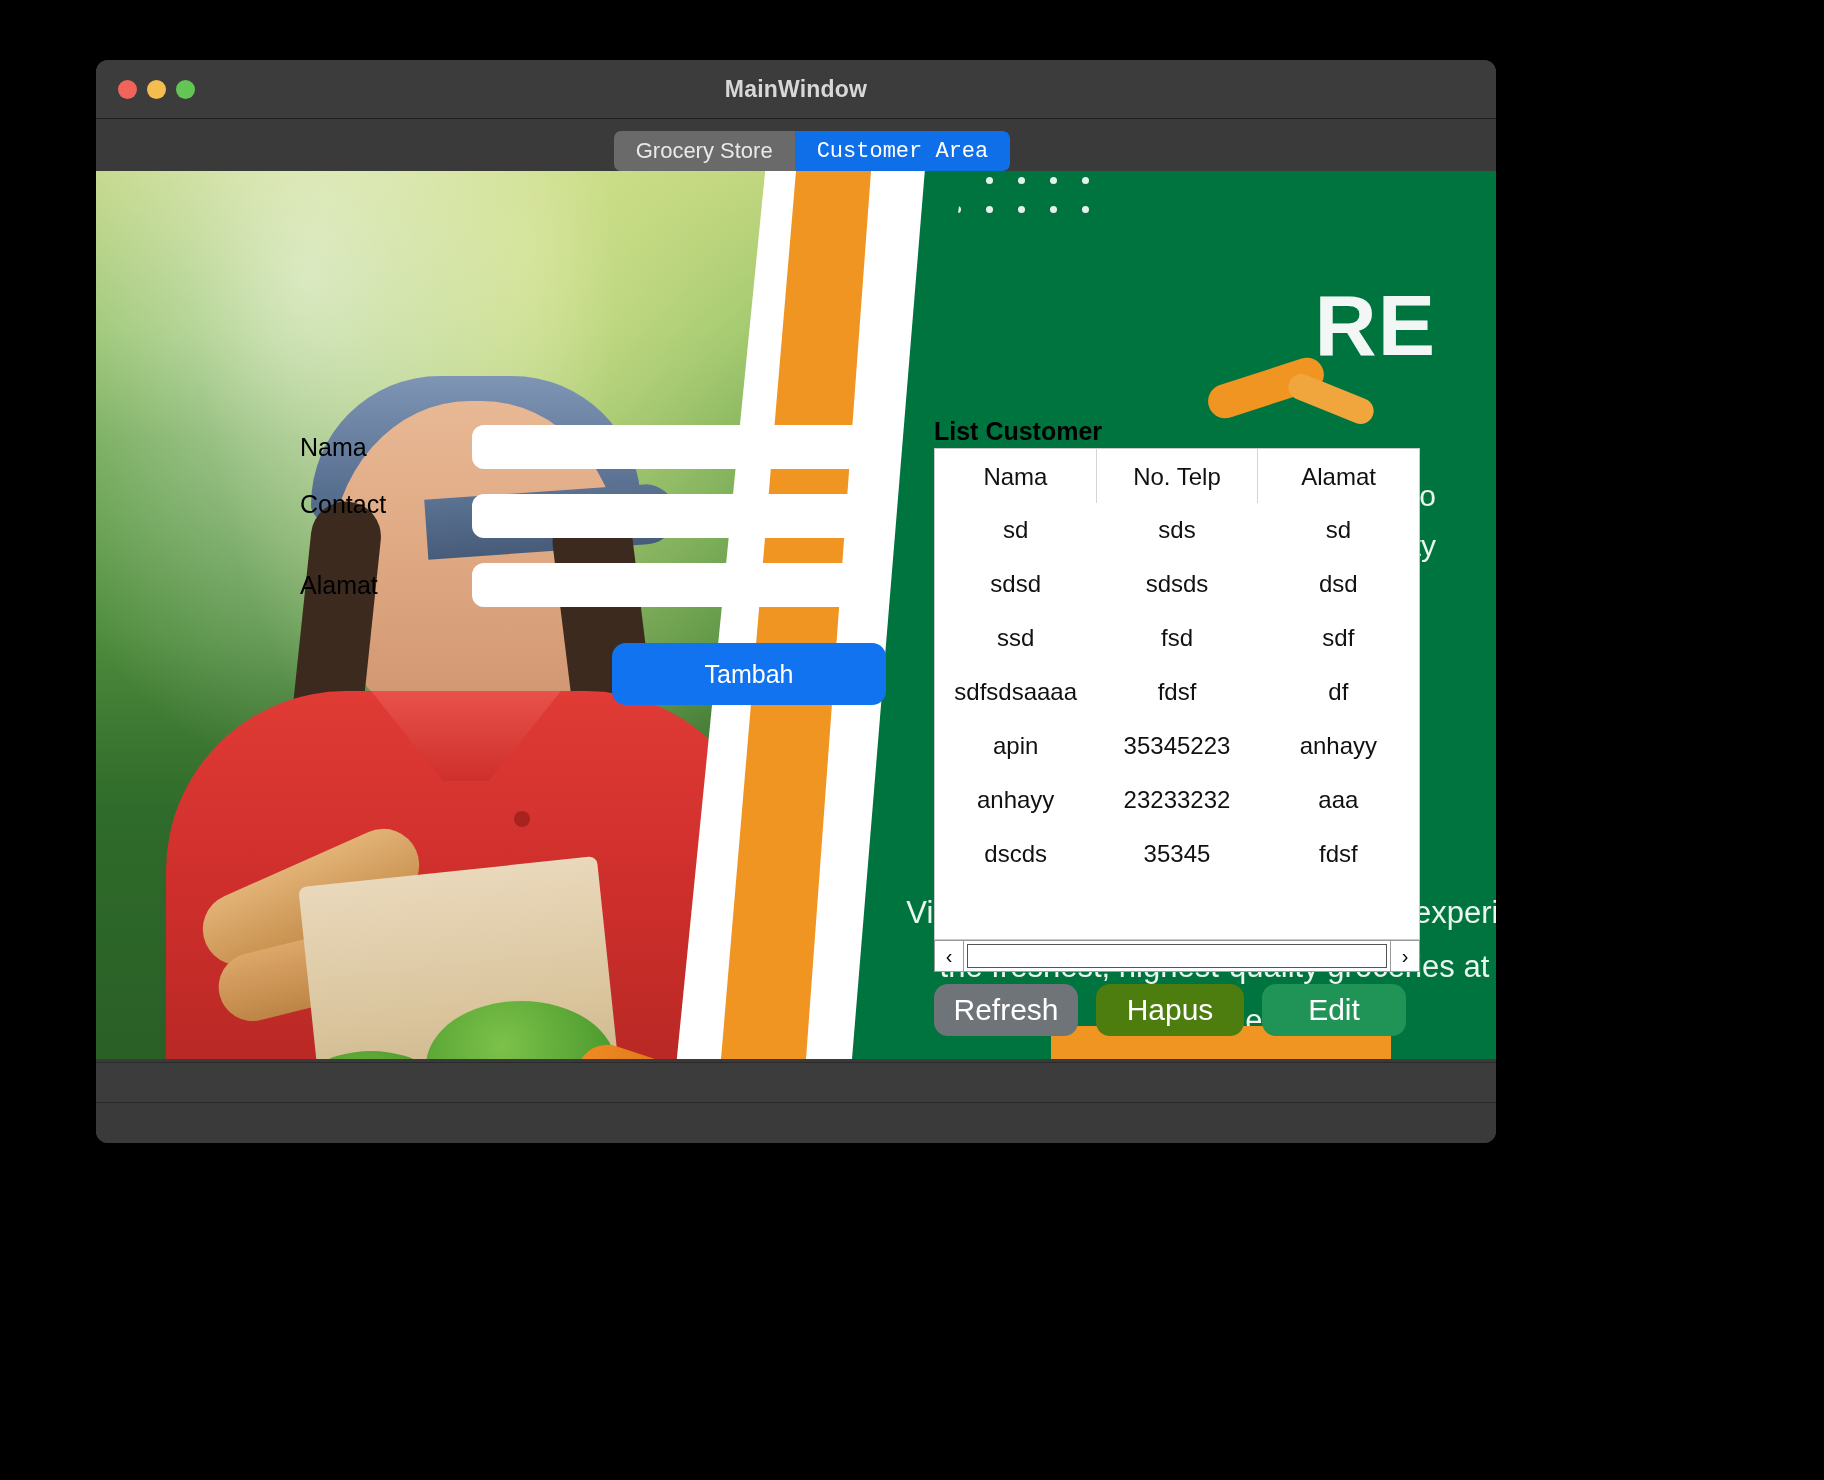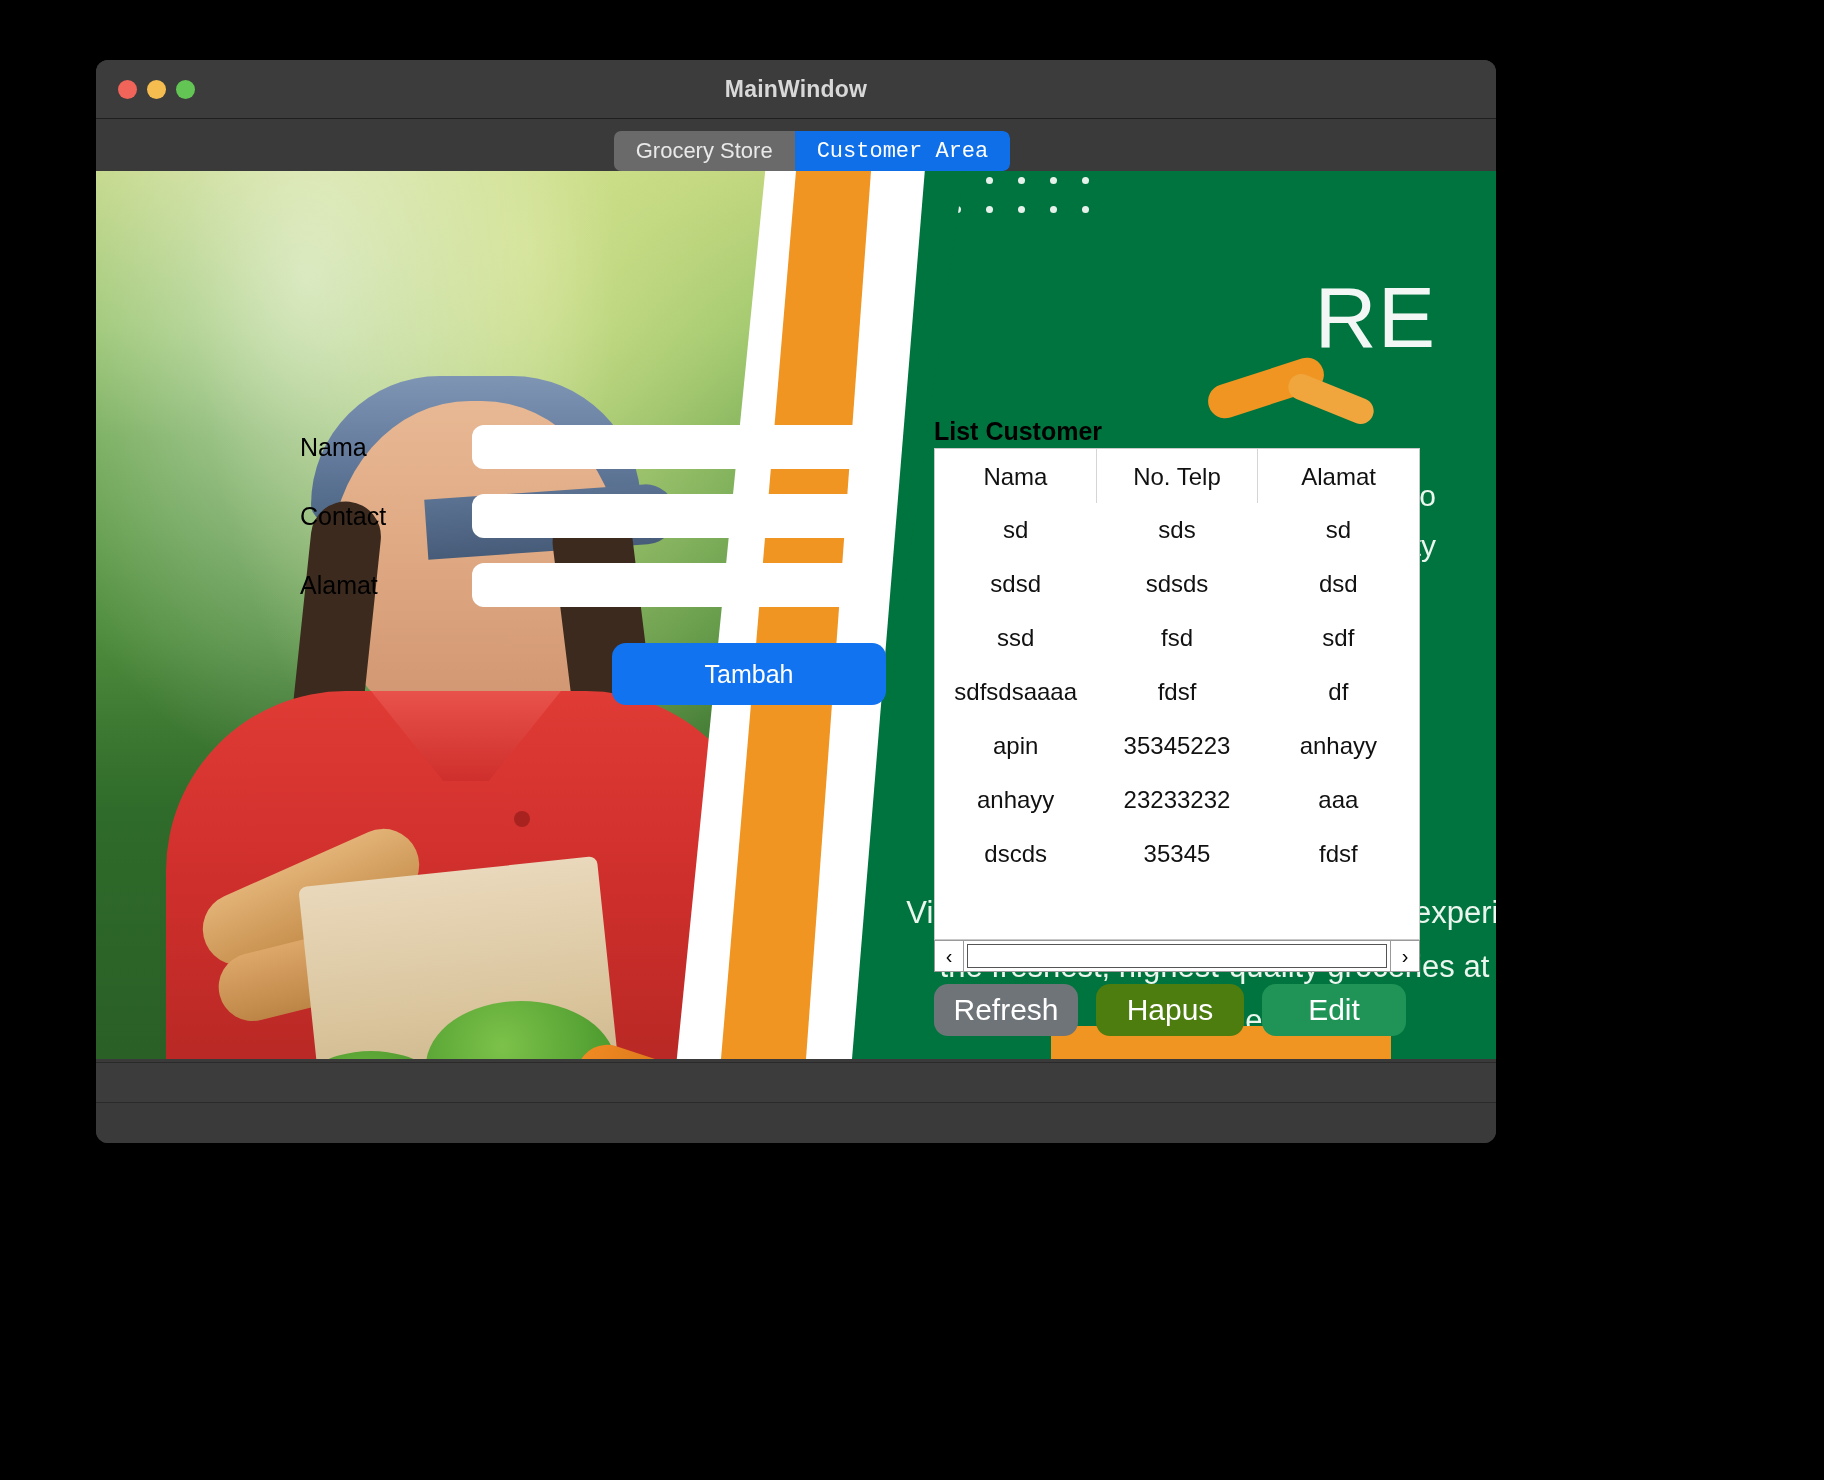--- a/index.html
+++ b/index.html
@@ -107,21 +107,21 @@
     clip-path:polygon(84% 0,96% 0,70% 100%,58% 100%);
   }
   
   .greenpanel{
     position:absolute;left:700px;top:0;right:0;height:100%;background:#00743e;
     clip-path:polygon(24% 0,100% 0,100% 100%,6% 100%);
   }
 
   
   .bigtitle{
-    position:absolute;right:60px;top:97px;font-size:86px;font-weight:normal;color:#fff;
+    position:absolute;right:60px;top:105px;font-size:86px;font-weight:bold;color:#fff;
     letter-spacing:1px;opacity:.95;
   }
   .carrot-deco{position:absolute;right:170px;top:200px;width:120px;height:34px;background:#f09422;border-radius:20px;transform:rotate(-18deg);}
   .carrot-deco2{position:absolute;right:120px;top:215px;width:90px;height:26px;background:#f0a63d;border-radius:16px;transform:rotate(22deg);}
   .body1{position:absolute;right:60px;top:300px;width:460px;color:#eaf6ee;font-size:30px;line-height:50px;text-align:right;}
   .bullets{position:absolute;left:170px;top:600px;width:540px;color:#eaf6ee;font-size:30px;line-height:52px;}
   .closing{
     position:absolute;left:110px;top:715px;width:660px;color:#eaf6ee;font-size:31px;line-height:54px;text-align:center;
   }
   .cta{
@@ -255,21 +255,21 @@
         <div class="closing">Visit Fresh Choice Market today and experience the freshest, highest-quality groceries at an affordable price!</div>
         <div class="cta"></div>
       </div>
 
       <div class="swoosh-white"></div>
       <div class="swoosh-orange"></div>
       <div class="swoosh-white2"></div>
 
       <div class="form">
         <div class="flabel" style="left:204px;top:262px">Nama</div>
-        <div class="flabel" style="left:204px;top:331px">Contact</div>
+        <div class="flabel" style="left:204px;top:319px">Contact</div>
         <div class="flabel" style="left:204px;top:400px">Alamat</div>
 
         <input class="finput" style="top: 254px;" type="text" value="">
         <input class="finput" style="top: 323px;" type="text" value="">
         <input class="finput" style="top: 392px;" type="text" value="">
 
         <button class="tambah">Tambah</button>
       </div>
 
       <div class="listlabel">List Customer</div>

